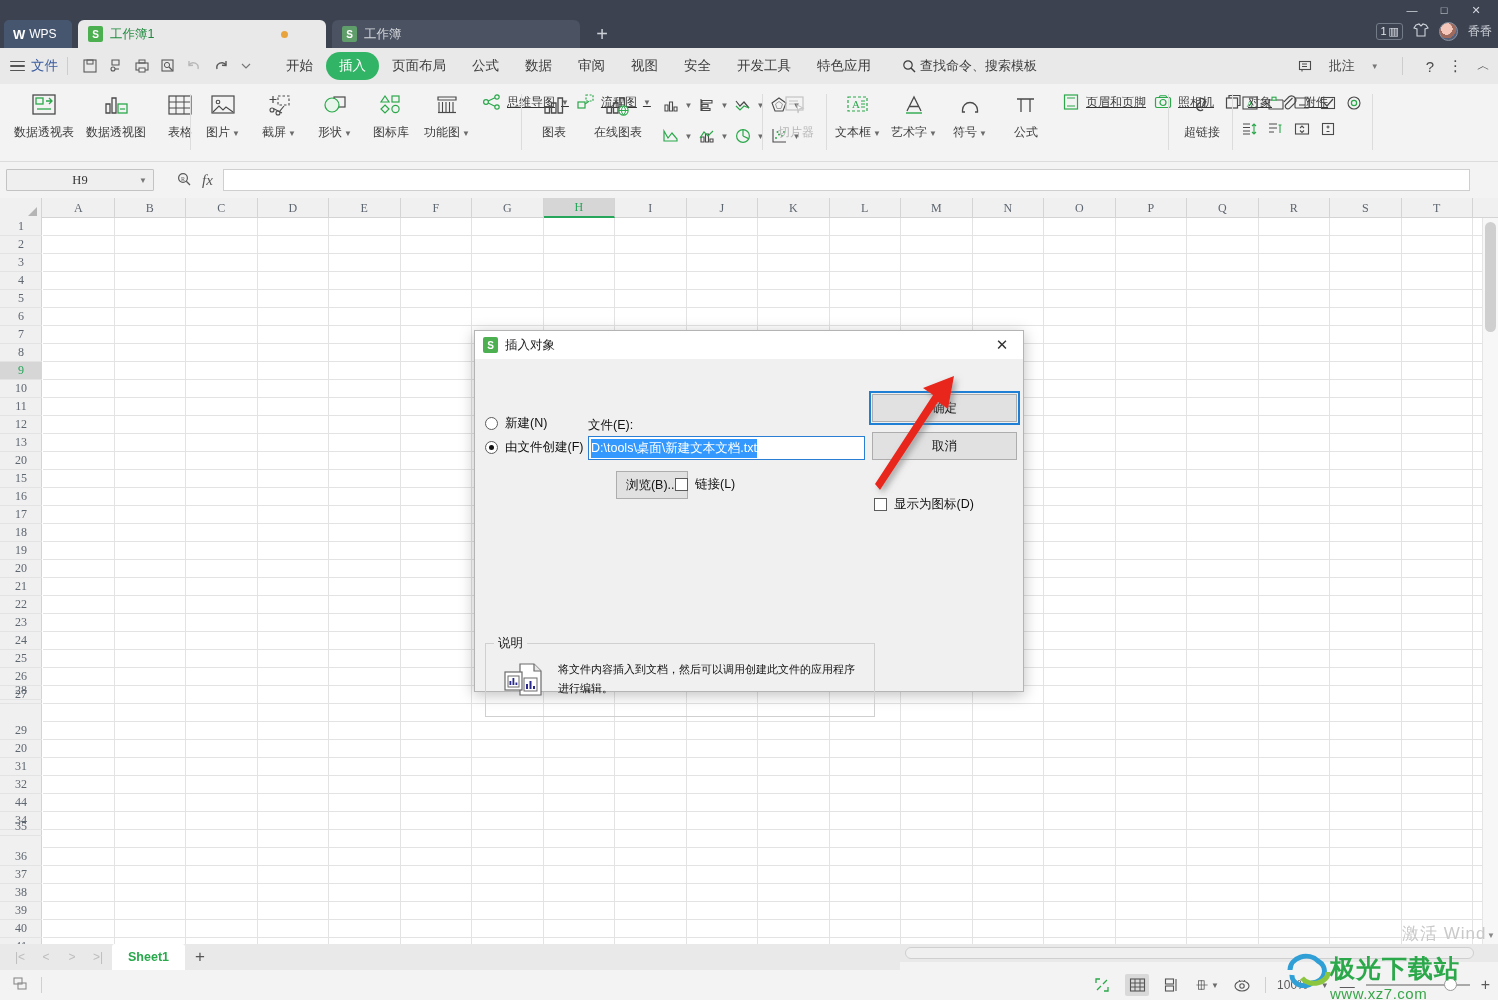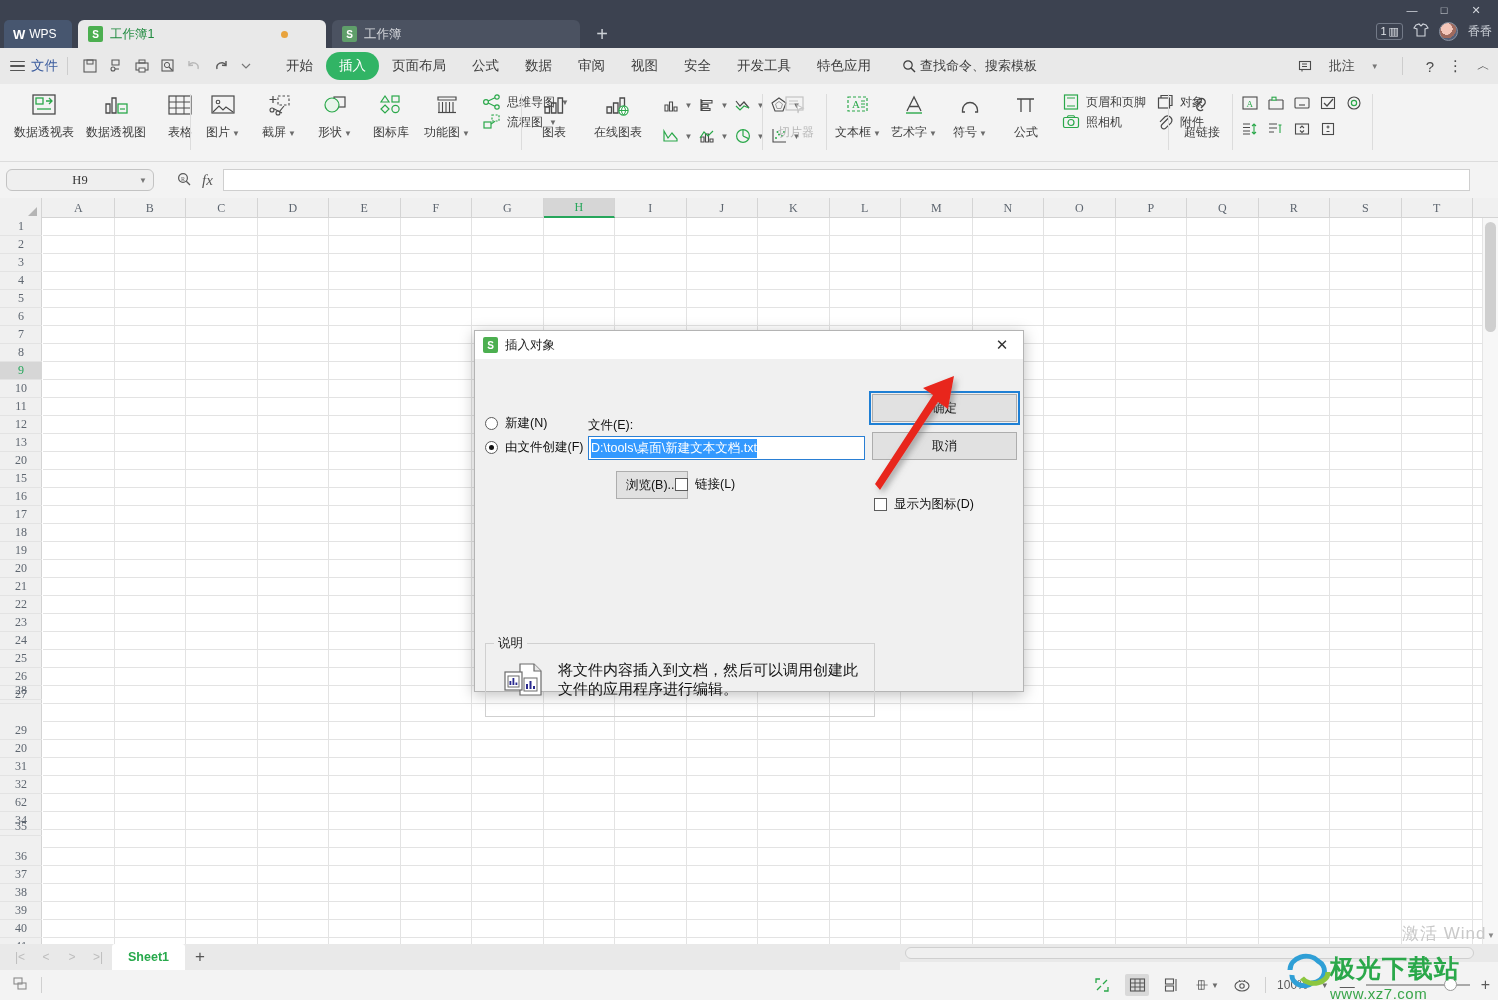--- a/index.html
+++ b/index.html
@@ -100,41 +100,41 @@
   .bigbtn{
     width:56px; height:70px; padding-top:6px;
     display:flex; flex-direction:column; align-items:center; gap:4px;
     font-size:12px; color:#3d3d3d; text-align:center;
   }
   .bigbtn.w70{ width:72px; }
   .bigbtn .lbl{ font-size:12px; white-space:nowrap; }
   .ic{ width:30px;height:30px; display:flex;align-items:center;justify-content:center; }
   .ic svg{ display:block; }
   .caret{ font-size:8px; color:#6b6b6b; margin-left:2px; }
-  .stackcol{ padding-top:8px; display:flex; flex-direction:column; gap:0; }
+  .stackcol{ padding-top:8px; display:flex; gap:6px;text-decoration:underline; }
   .srow{ display:flex; align-items:center; gap:4px; font-size:12px; color:#3d3d3d; }
   .srow .ic{ width:22px; height:20px; }
   .miniwrap{ padding-top:9px; display:flex; flex-direction:column; gap:7px;}
   .minirow{ display:flex; gap:0px; }
   .minibtn{ width:36px;height:24px; display:flex; align-items:center; justify-content:center; gap:1px;}
   .minibtn .ic{ width:22px;height:22px; }
   .gray{ color:#b7b7b7; }
   .ctrlgrid{ padding-top:9px; display:flex; flex-direction:column; gap:6px; }
   .ctrlrow{ display:flex; gap:6px; }
   .ctrlrow .ic{ width:20px;height:20px; }
   .dimrow{ display:flex; align-items:center; gap:5px; font-size:12px; color:#bcbcbc; }
 
   
   .formulabar{
     position:absolute; left:0; top:162px; width:1498px; height:36px;
     background:#f3f3f3; display:flex; align-items:center; padding:0 6px;
   }
   .namebox{
     width:148px; height:22px; background:#efefef; border:1px solid #c3c3c3;
-    border-radius:6px; display:flex; align-items:center; justify-content:center;
+    border-radius:1px; display:flex; align-items:center; justify-content:center;
     position:relative; font-size:12.5px; color:#333;
     font-family:"Liberation Serif","DejaVu Serif",serif;
   }
   .namebox .dd{ position:absolute; right:6px; font-size:8px; color:#777; }
   .fxgroup{ display:flex; align-items:center; gap:10px; margin-left:22px; color:#555; }
   .fxgroup .fx{ font-style:italic; font-family:"Liberation Serif",serif; font-size:15px; }
   .finput{
     flex:1; height:22px; margin-left:10px; margin-right:22px;
     background:#fff; border:1px solid #cfcfcf;
   }
@@ -254,21 +254,21 @@
   .btn-cancel{ position:absolute; left:397px; top:73px; width:145px; height:28px; }
   .fieldset{
     position:absolute; left:10px; top:284px; width:390px; height:74px;
     border:1px solid #d0d0d0;
   }
   .fs-legend{
     position:absolute; left:8px; top:-9px; background:#f0f0f0; padding:0 4px;
     font-size:12.5px; color:#111;
   }
   .fs-body{ display:flex; gap:14px; padding:16px 12px 0 16px; }
-  .fs-text{ font-size:15px; color:#111; line-height:19px; }
+  .fs-text{ font-size:11px; color:#111; line-height:19px; }
 
   .arrow{ position:absolute; left:862px; top:366px; width:130px; height:130px; pointer-events:none; }
 
   
   .wm-win{
     position:absolute; left:1402px; top:922px; font-size:17px; color:#c9c9c9;
     white-space:nowrap; letter-spacing:1px;text-align:center;
   }
   .wm-site{ position:absolute; left:1330px; top:952px; }
   .wm-site .cn{ font-size:25px; font-weight:bold; color:#2aa84a; letter-spacing:1px;}
@@ -868,21 +868,21 @@
         <div class="rowcell" style="top: 396px;">23</div>
         <div class="rowcell" style="top: 414px;">24</div>
         <div class="rowcell" style="top: 432px;">25</div>
         <div class="rowcell" style="top: 450px;">26</div>
         <div class="rowcell" style="top: 468px;">27</div>
         <div class="rowcell" style="top: 464px;">28</div>
         <div class="rowcell" style="top: 504px;">29</div>
         <div class="rowcell" style="top: 522px;">20</div>
         <div class="rowcell" style="top: 540px;">31</div>
         <div class="rowcell" style="top: 558px;">32</div>
-        <div class="rowcell" style="top: 576px;">62</div>
+        <div class="rowcell" style="top: 576px;">44</div>
         <div class="rowcell" style="top: 594px;">34</div>
         <div class="rowcell" style="top: 600px;">35</div>
         <div class="rowcell" style="top: 630px;">36</div>
         <div class="rowcell" style="top: 648px;">37</div>
         <div class="rowcell" style="top: 666px;">38</div>
         <div class="rowcell" style="top: 684px;">39</div>
         <div class="rowcell" style="top: 702px;">40</div>
         <div class="rowcell" style="top: 720px;">41</div>
       </div>
     <div class="cells" id="cells">

